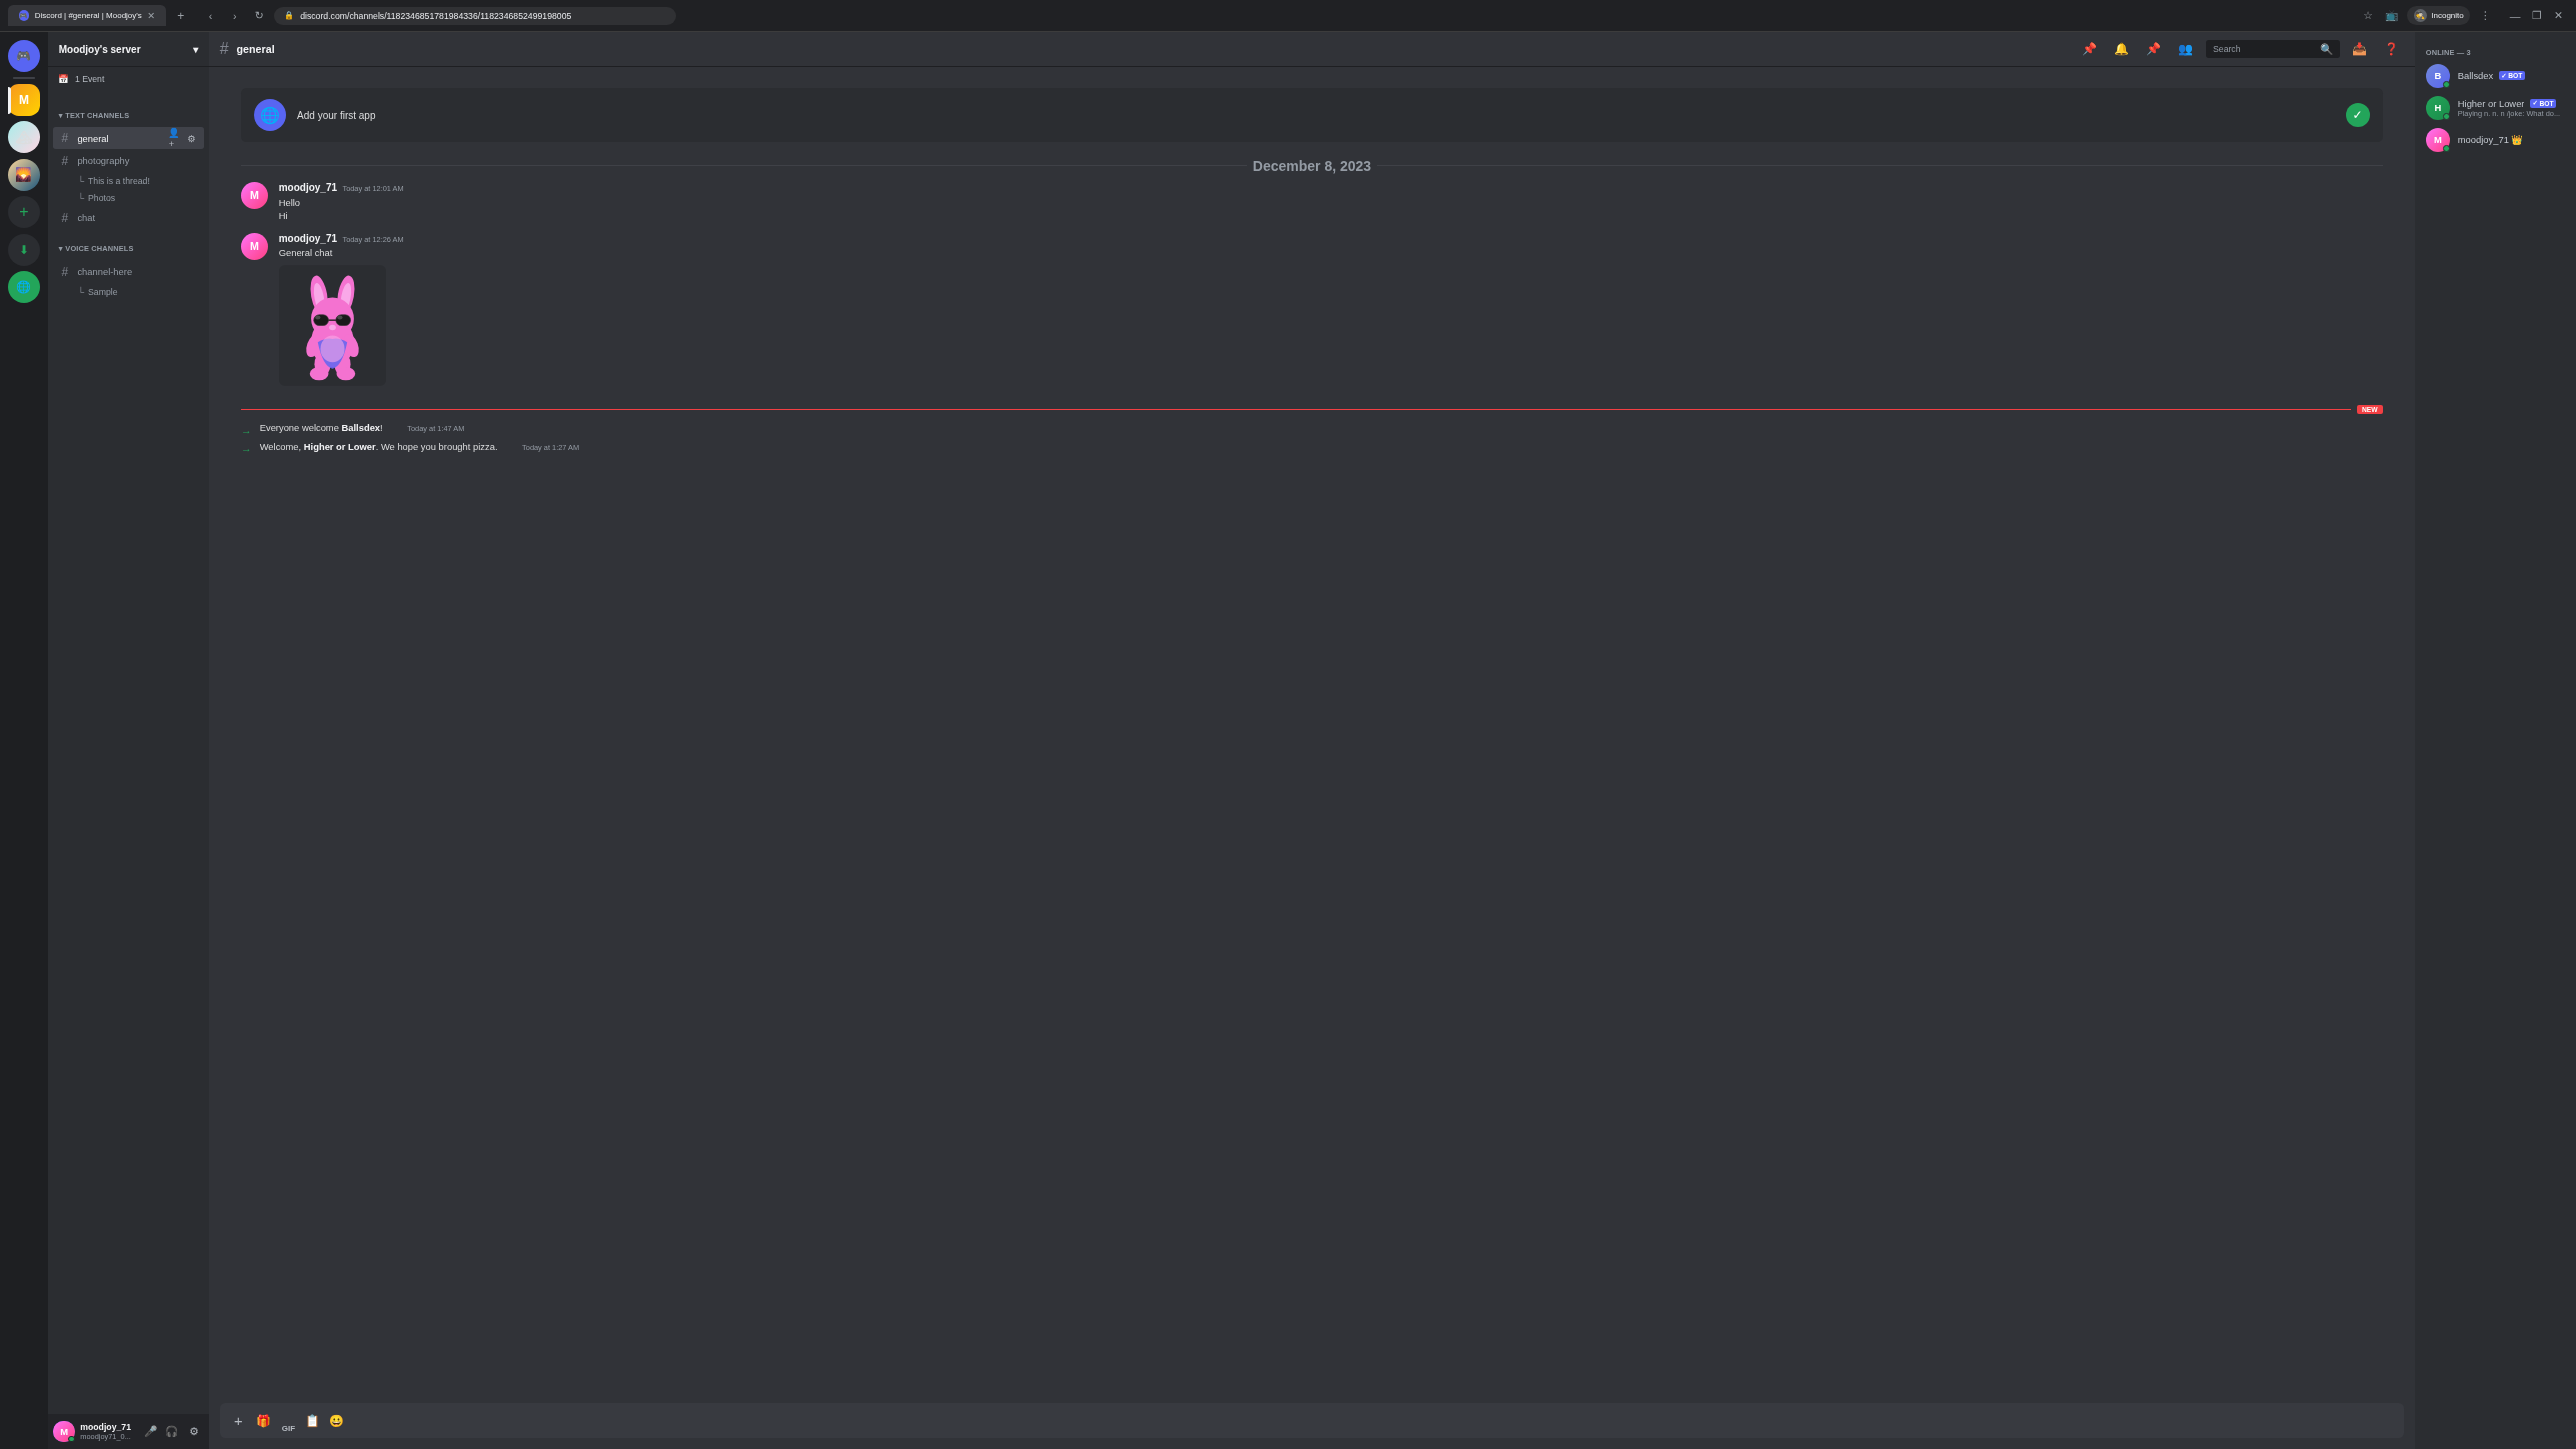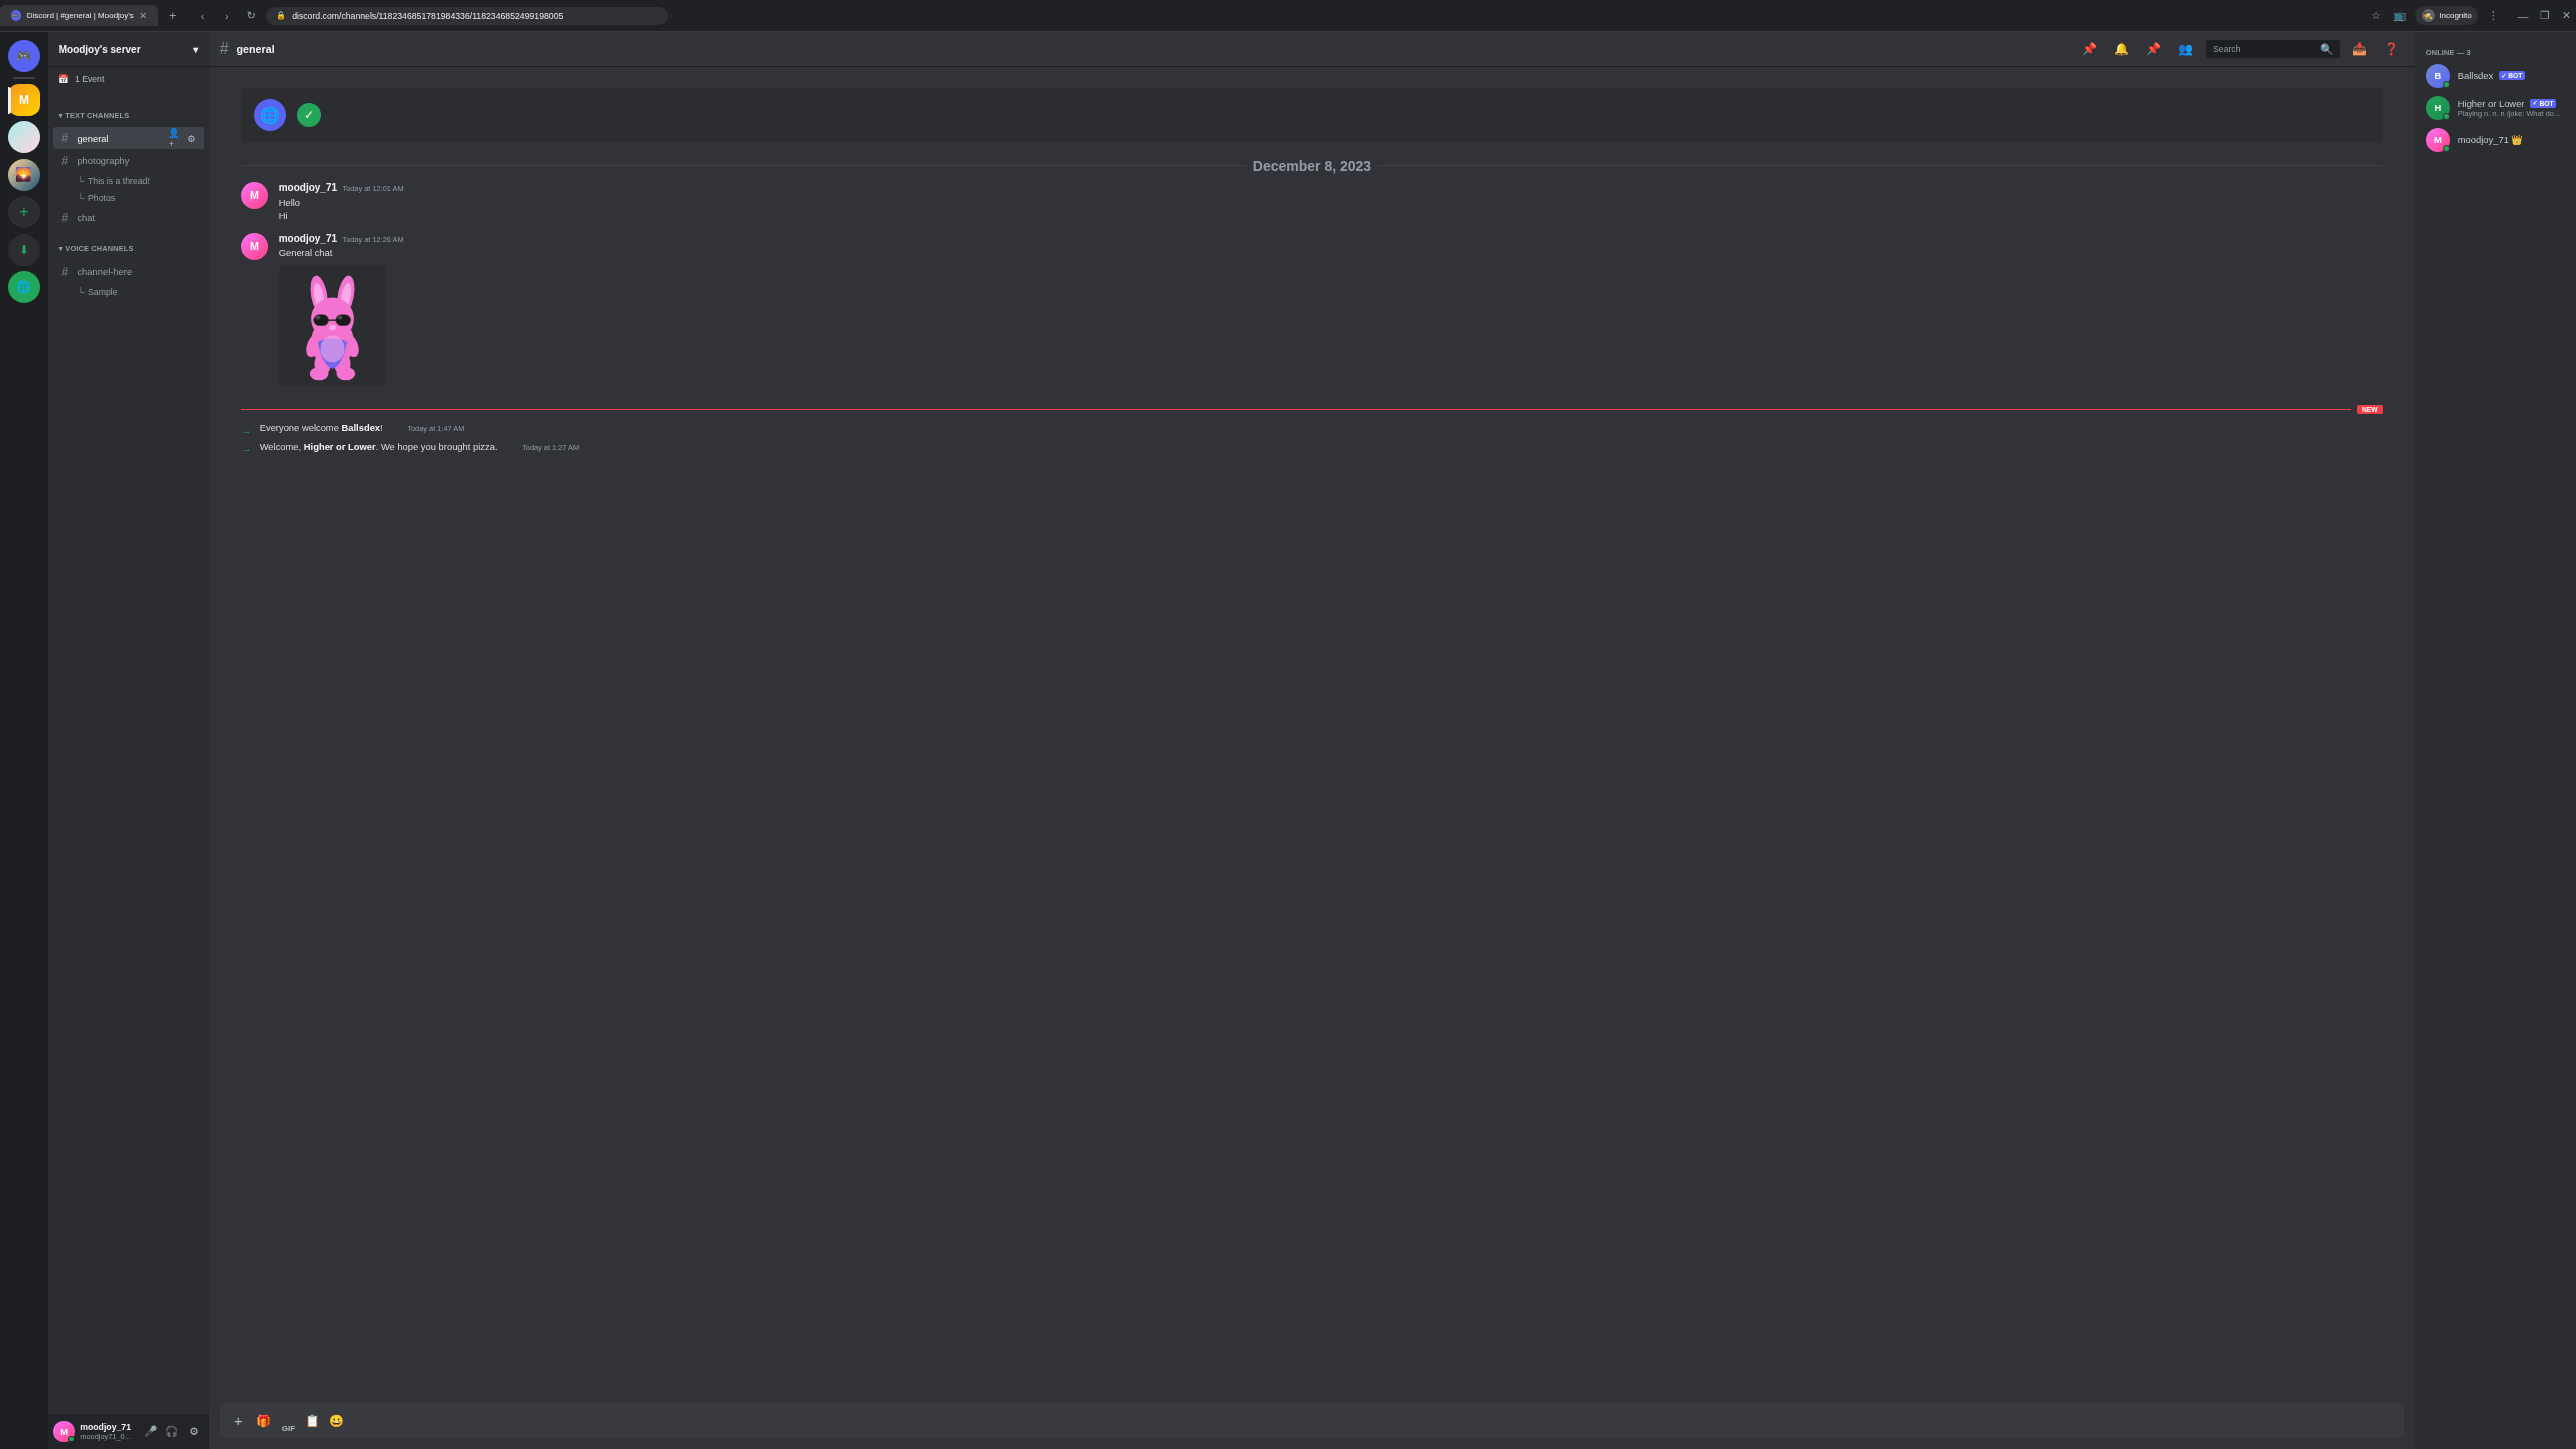--- a/index.html
+++ b/index.html
@@ -1,19 +1,19 @@
 <!DOCTYPE html>
 <html style="font-size:10.7px"><head>
   <meta charset="utf-8">
   <style>
     * { margin: 0; padding: 0; box-sizing: border-box; }
     body { font-family: 'Segoe UI', Arial, sans-serif; background: #1e1f22; color: #dcddde; font-size: 9.4px; overflow: hidden; }
 
     
-    .browser-chrome { background: #202124; height: 32px; display: flex; align-items: center; padding: 0 0; gap: 5.4px; border-bottom: 0.7px solid #3c3c3c; }
+    .browser-chrome { background: #202124; height: 32px; display: flex; align-items: center; padding: 0 8px; gap: 5.4px; border-bottom: 0.7px solid #3c3c3c; }
     .browser-tab { background: #35363a; border-radius: 5.4px 5.4px 0 0; padding: 5.4px 10.7px; display: flex; align-items: center; gap: 5.4px; font-size: 8px; color: #e8eaed; min-width: 134px; }
     .browser-tab-icon { width: 10.7px; height: 10.7px; background: #5865f2; border-radius: 50%; display: flex; align-items: center; justify-content: center; font-size: 6.7px; color: white; }
     .browser-tab-close { margin-left: auto; cursor: pointer; color: #9aa0a6; font-size: 9.4px; }
     .new-tab-btn { width: 19px; height: 19px; border-radius: 50%; background: transparent; border: none; color: #9aa0a6; font-size: 12px; cursor: pointer; display: flex; align-items: center; justify-content: center; }
     .browser-nav { display: flex; align-items: center; gap: 5.4px; margin-left: 5.4px; }
     .nav-btn { background: none; border: none; color: #9aa0a6; font-size: 10.7px; cursor: pointer; width: 19px; height: 19px; border-radius: 50%; display: flex; align-items: center; justify-content: center; }
     .address-bar { flex: 1; background: #303134; border-radius: 13.4px; padding: 4px 10.7px; font-size: 8.7px; color: #e8eaed; display: flex; align-items: center; gap: 5.4px; max-width: 402px; }
     .address-bar-lock { color: #9aa0a6; font-size: 8px; }
     .browser-actions { display: flex; align-items: center; gap: 5.4px; margin-left: auto; }
     .browser-action-btn { background: none; border: none; color: #9aa0a6; font-size: 10.7px; cursor: pointer; width: 19px; height: 19px; border-radius: 50%; display: flex; align-items: center; justify-content: center; }
@@ -301,20 +301,21 @@
         <span class="search-icon">🔍</span>
       </div>
       <button class="header-icon-btn">📥</button>
       <button class="header-icon-btn">❓</button>
     </div>
 
     <div class="messages-area">
 
       <div class="app-banner">
         <div class="app-banner-icon">🌐</div>
+        <div class="app-banner-text">Add your first app</div>
         <div class="app-banner-check">✓</div>
       </div>
 
       <div class="date-separator">
         <div class="date-line"></div>
         <span class="date-text">December 8, 2023</span>
         <div class="date-line"></div>
       </div>
 
       <div class="message-group">

